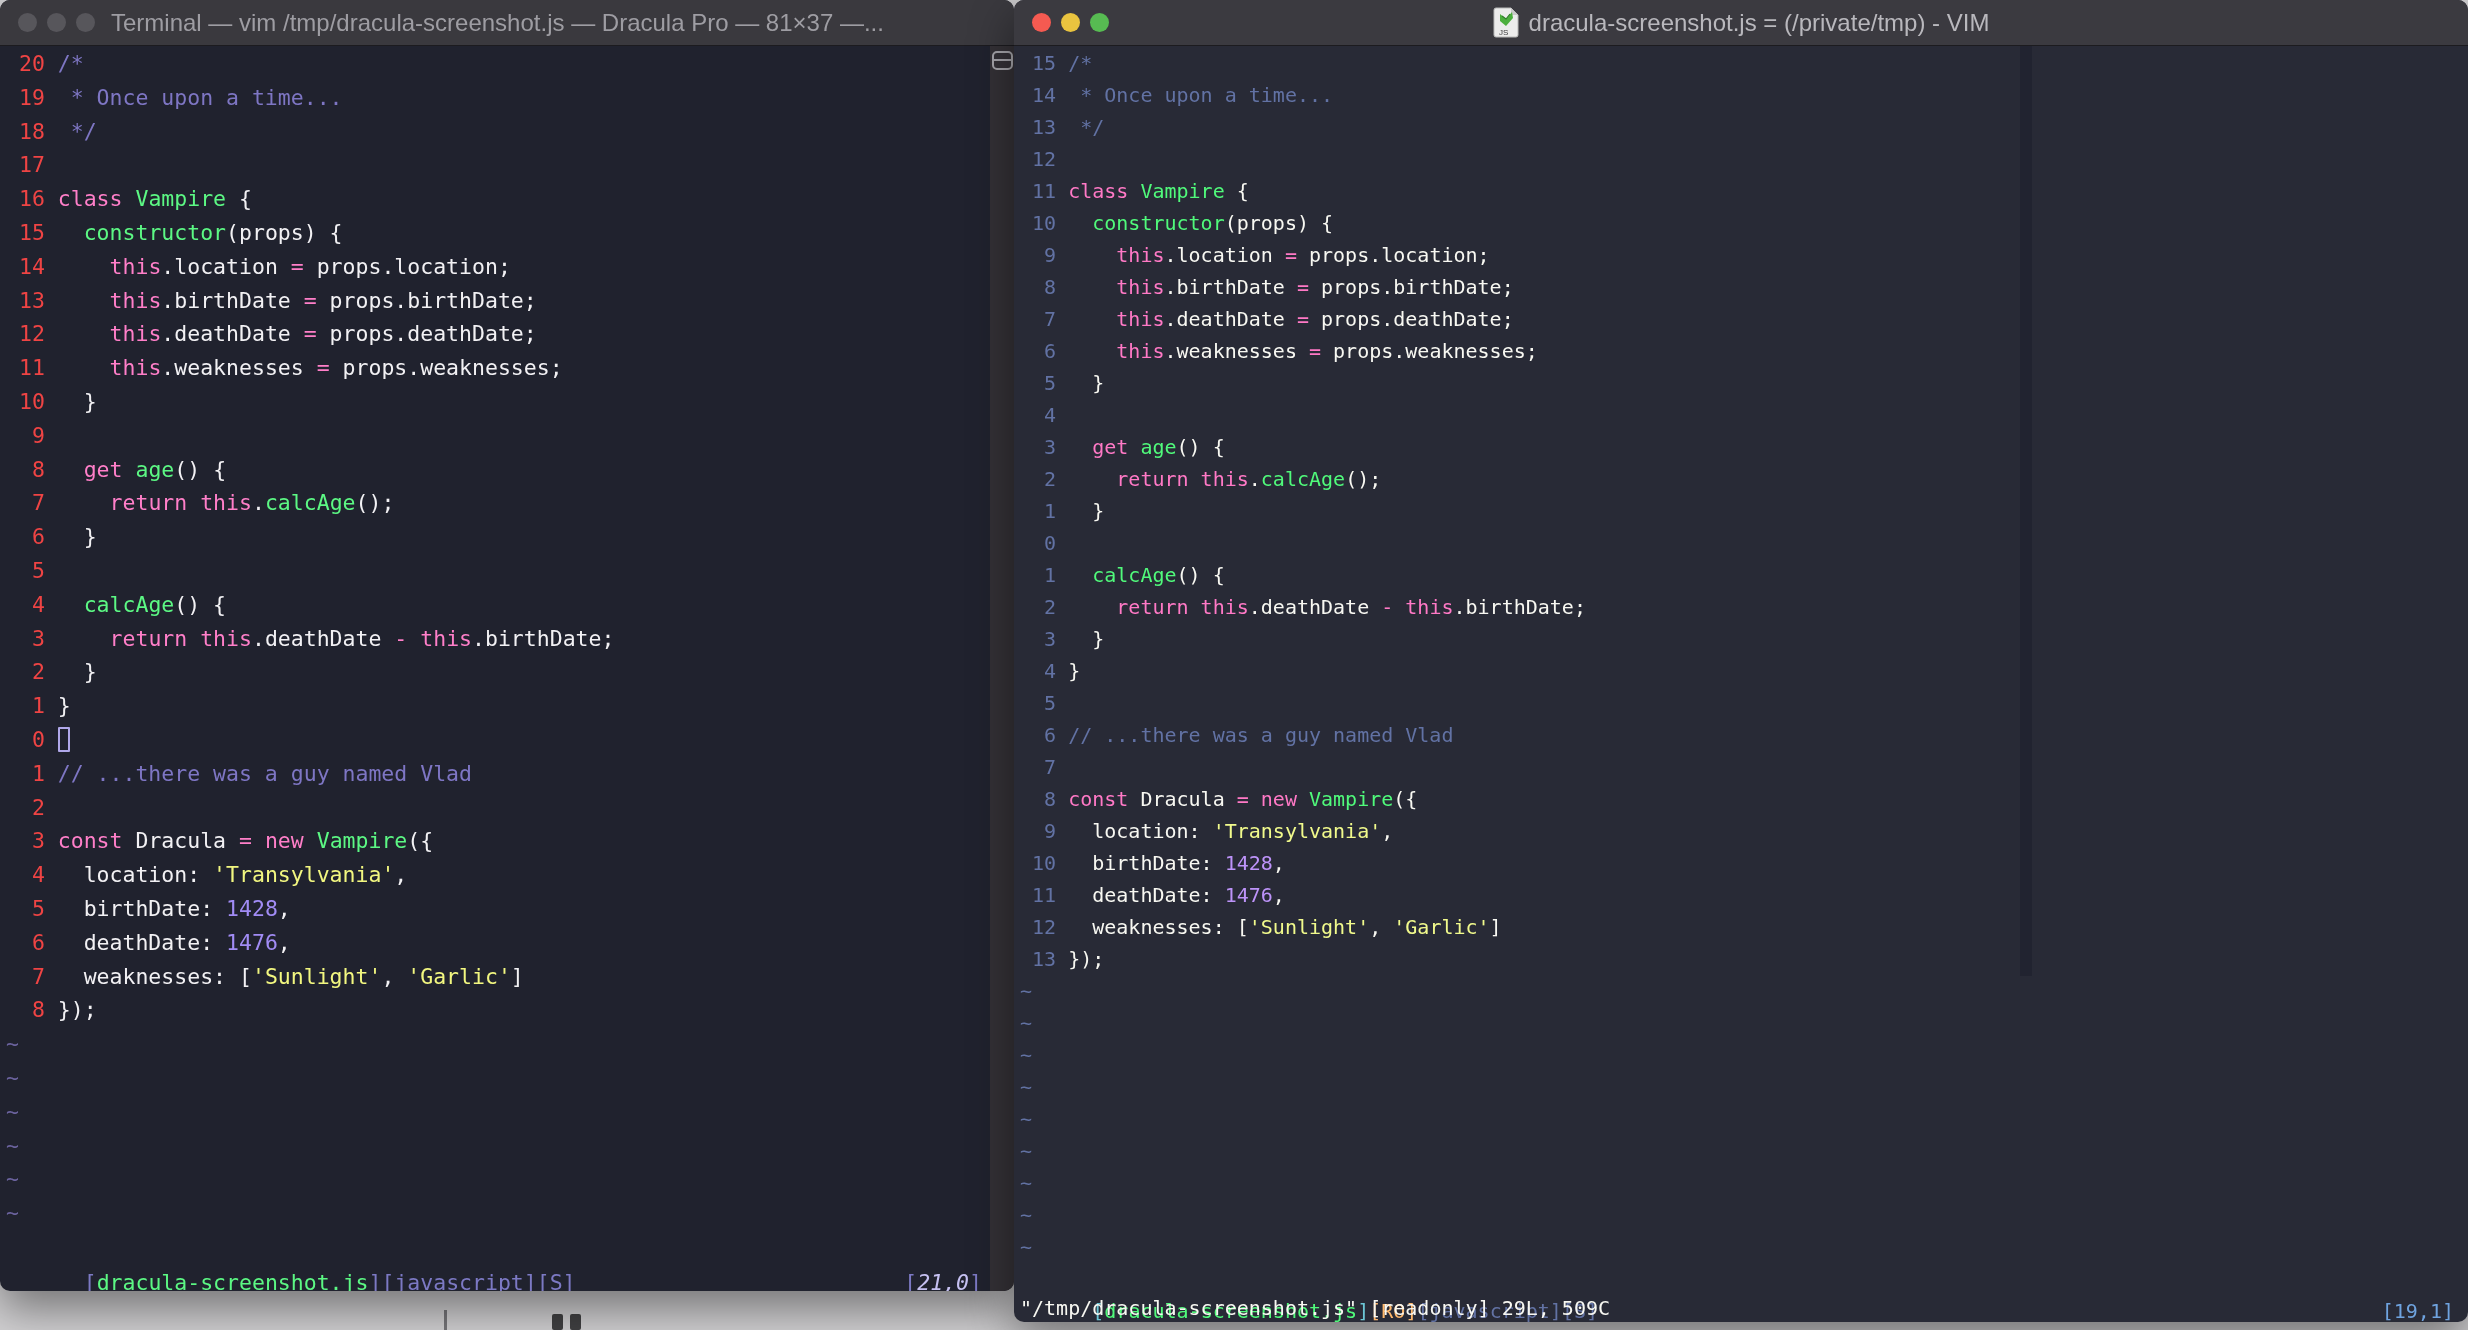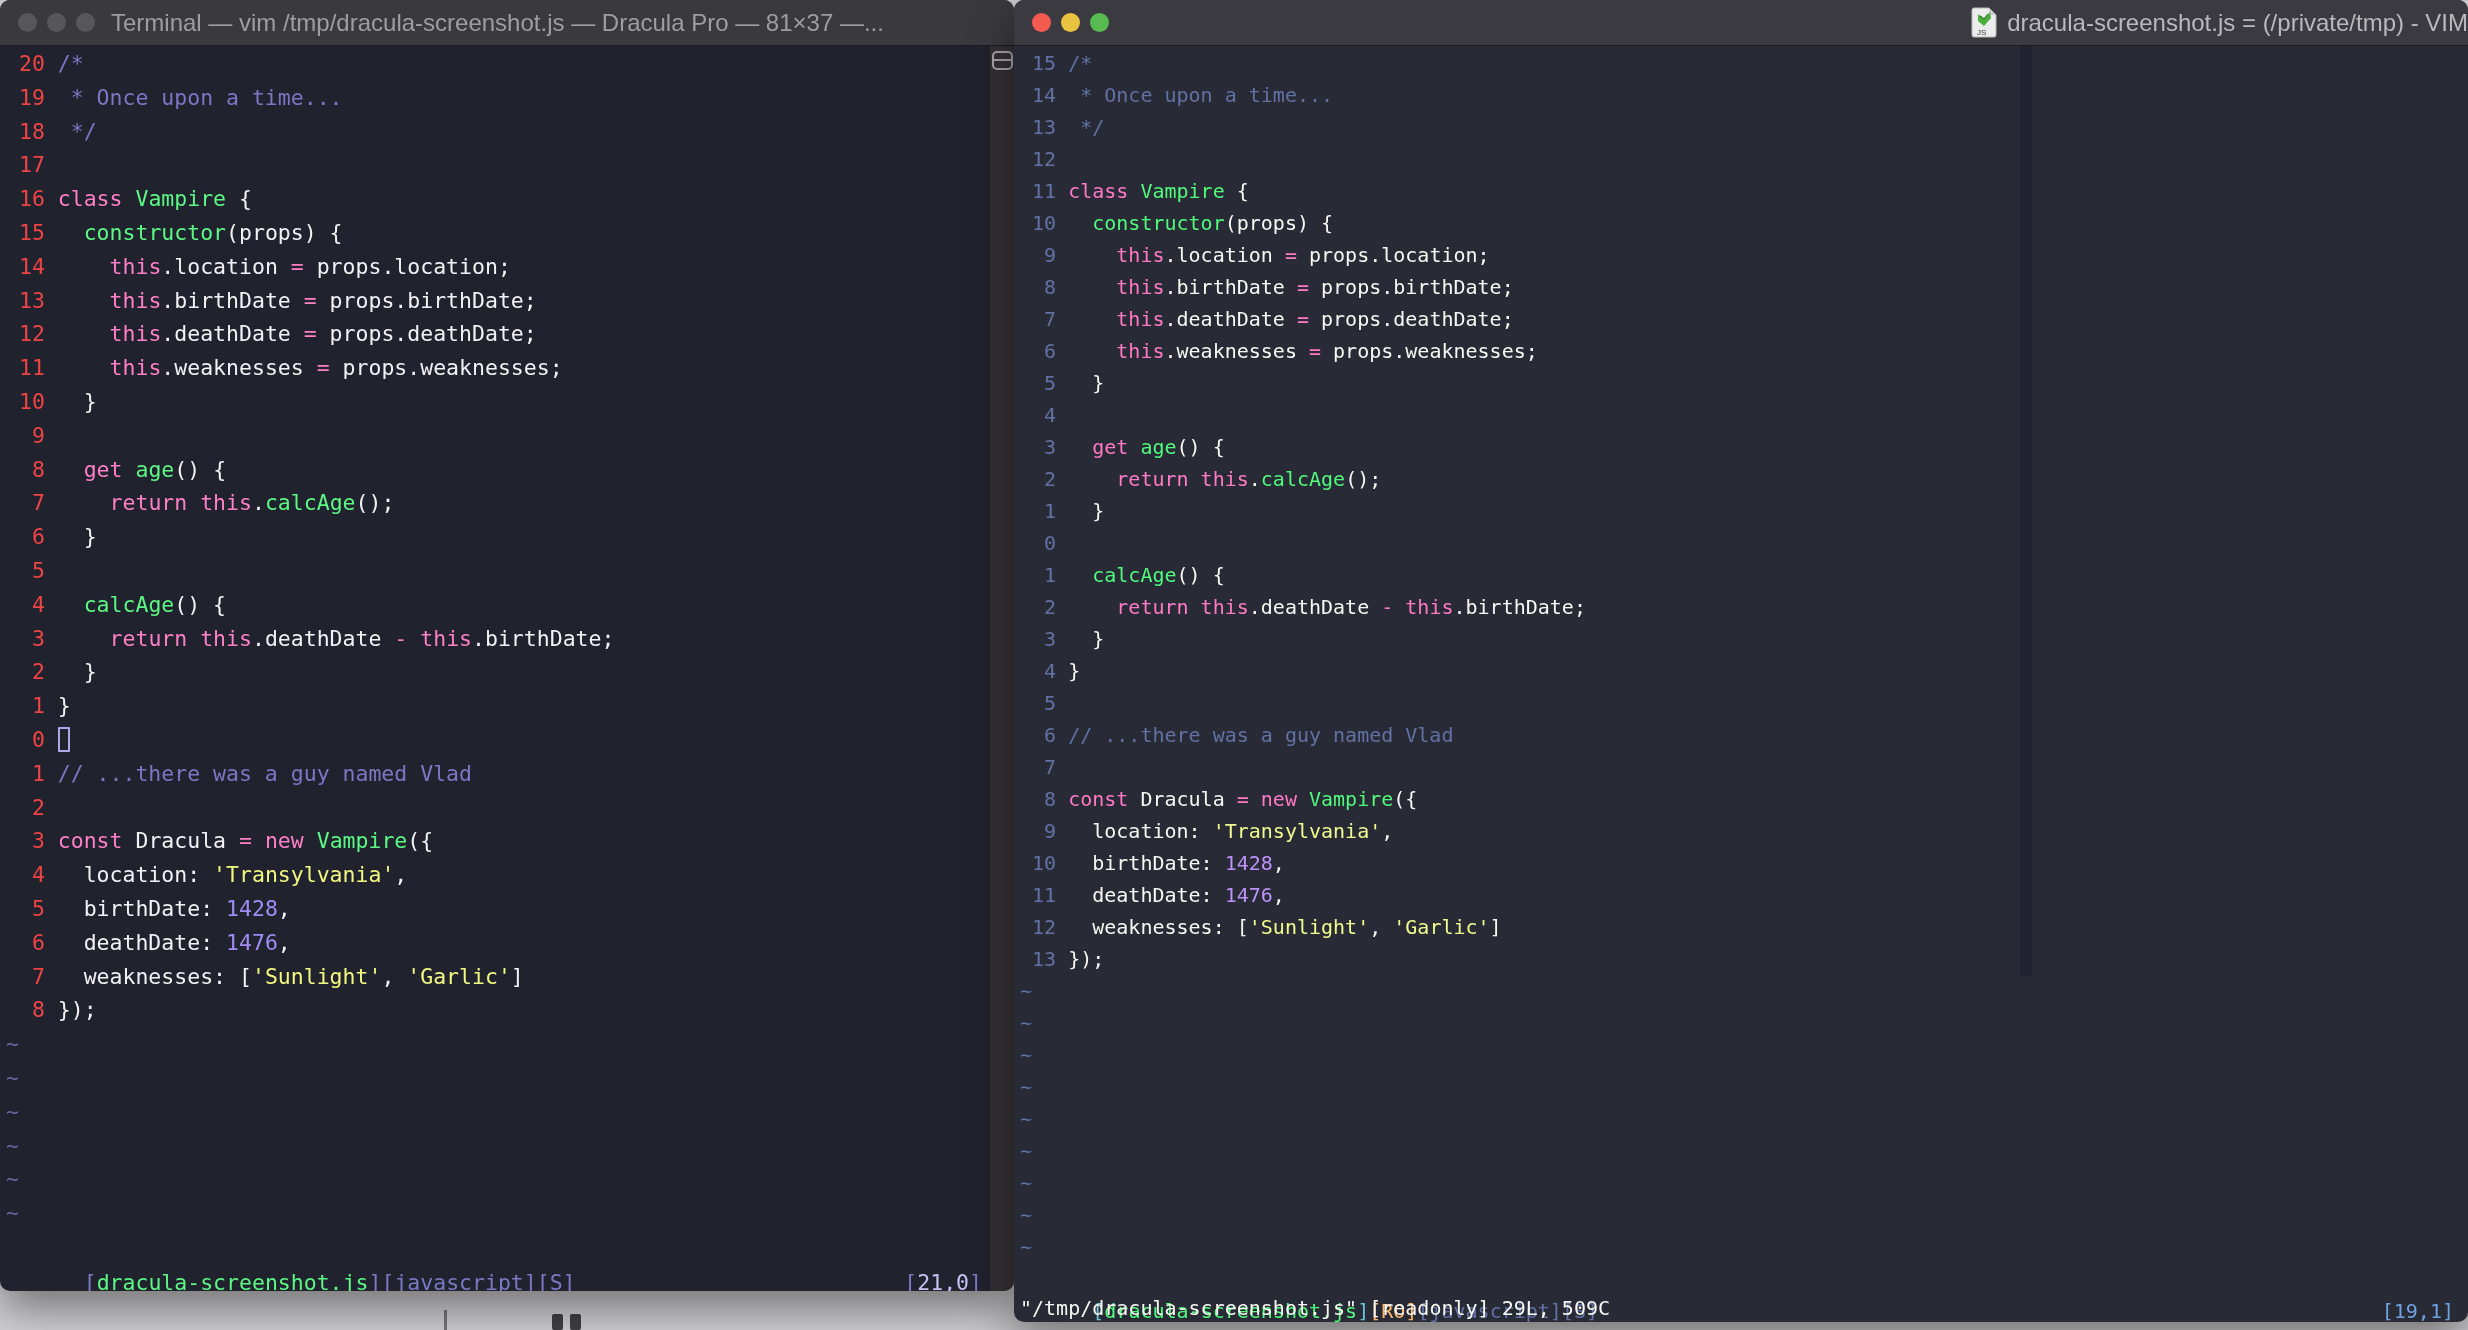--- a/index.html
+++ b/index.html
@@ -19,21 +19,21 @@
   #left-title{margin-left:16px;font-size:24px;color:#9E9DA3;white-space:nowrap;}
   #left-gutterbar{position:absolute;right:0;top:46px;bottom:0;width:24px;background:#343136;}
   #split-btn{position:absolute;right:1px;top:5px;width:21px;height:19px;border:2px solid #A6A5AA;
     border-radius:5px;box-sizing:border-box;}
   #split-btn:after{content:"";position:absolute;left:0;right:0;top:6px;height:2px;background:#A6A5AA;}
   
   #right-win{left:1014px;width:1454px;height:1322px;background:#282A36;}
   #right-titlebar{position:absolute;left:0;top:0;right:0;height:45px;background:#3B3A40;
     border-bottom:1px solid #1C1B1F;display:flex;align-items:center;}
   #right-title-group{position:absolute;left:0;right:0;top:0;height:45px;display:flex;
-    align-items:center;justify-content:flex-end;gap:10px;pointer-events:none;}
+    align-items:center;justify-content:center;gap:10px;pointer-events:none;}
   #right-title{font-size:24px;color:#B9B8BD;white-space:nowrap;}
   #colorcolumn{position:absolute;left:1006px;top:46px;width:12px;height:930px;background:#212330;}
   
   .code{position:absolute;left:0;top:45px;font-family:"DejaVu Sans Mono",monospace;
     white-space:pre;padding:2px 0 0 6px;}
   #left-code{right:24px;font-size:21.5px;line-height:33.8px;}
   #right-code{right:0;font-size:20px;line-height:32px;}
   .row{position:relative;height:inherit;}
   #left-code .row{height:33.8px;}
   #right-code .row{height:32px;}
@@ -60,21 +60,21 @@
     border:2px solid #B0A8EA;border-radius:1px;box-sizing:border-box;}
   
   .statusline{position:absolute;display:flex;justify-content:space-between;
     font-family:"DejaVu Sans Mono",monospace;white-space:pre;}
   #left-status{left:6px;right:32px;top:1232px;font-size:21.5px;line-height:33.8px;}
   #right-status{left:6px;right:14px;top:1263px;font-size:20px;line-height:32px;}
   #left-status .sl-bracket{color:#7C79C4;}
   #left-status .sl-file{color:#5CF884;}
   #left-status .sl-flags{color:#7C79C4;}
   #left-status .rl-bracket{color:#7C79C4;}
-  #left-status .rl-num{color:#C6C1F2;}
+  #left-status .rl-num{color:#C6C1F2;font-style:italic;}
   #right-status .sl-bracket{color:#6CC6D6;}
   #right-status .sl-file{color:#50FA7B;}
   #right-status .sl-ro{color:#FFB86C;}
   #right-status .sl-flags{color:#6272A4;}
   #right-status .rl-bracket{color:#6FA3DF;}
   #right-status .rl-num{color:#6FA3DF;}
   #right-cmdline{position:absolute;left:6px;top:1294px;font-family:"DejaVu Sans Mono",monospace;
     font-size:20px;line-height:28px;color:#F8F8F2;white-space:pre;}
   
   #js-icon{width:26px;height:31px;position:relative;}

